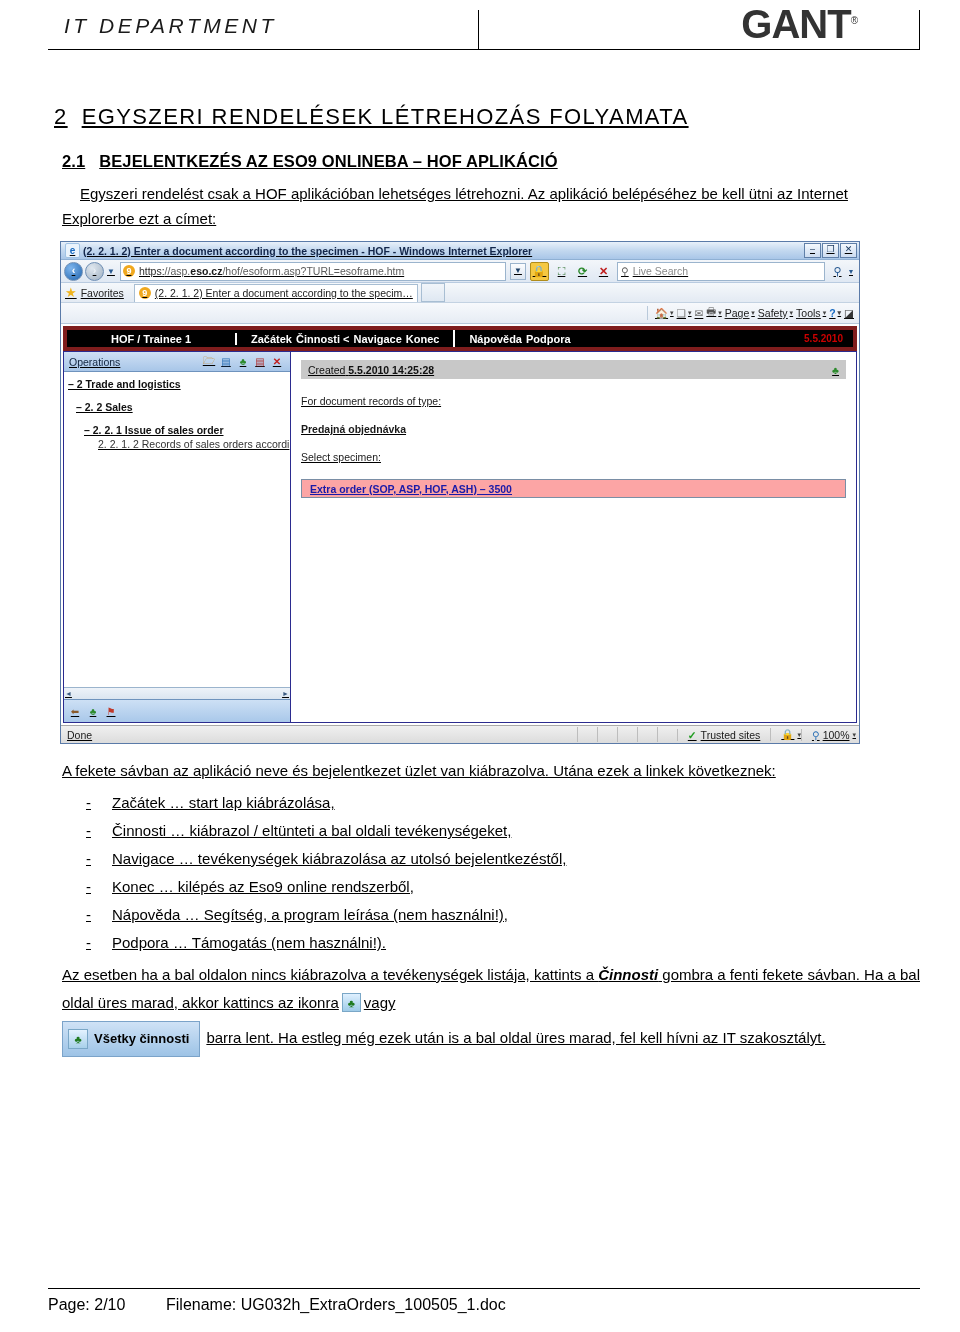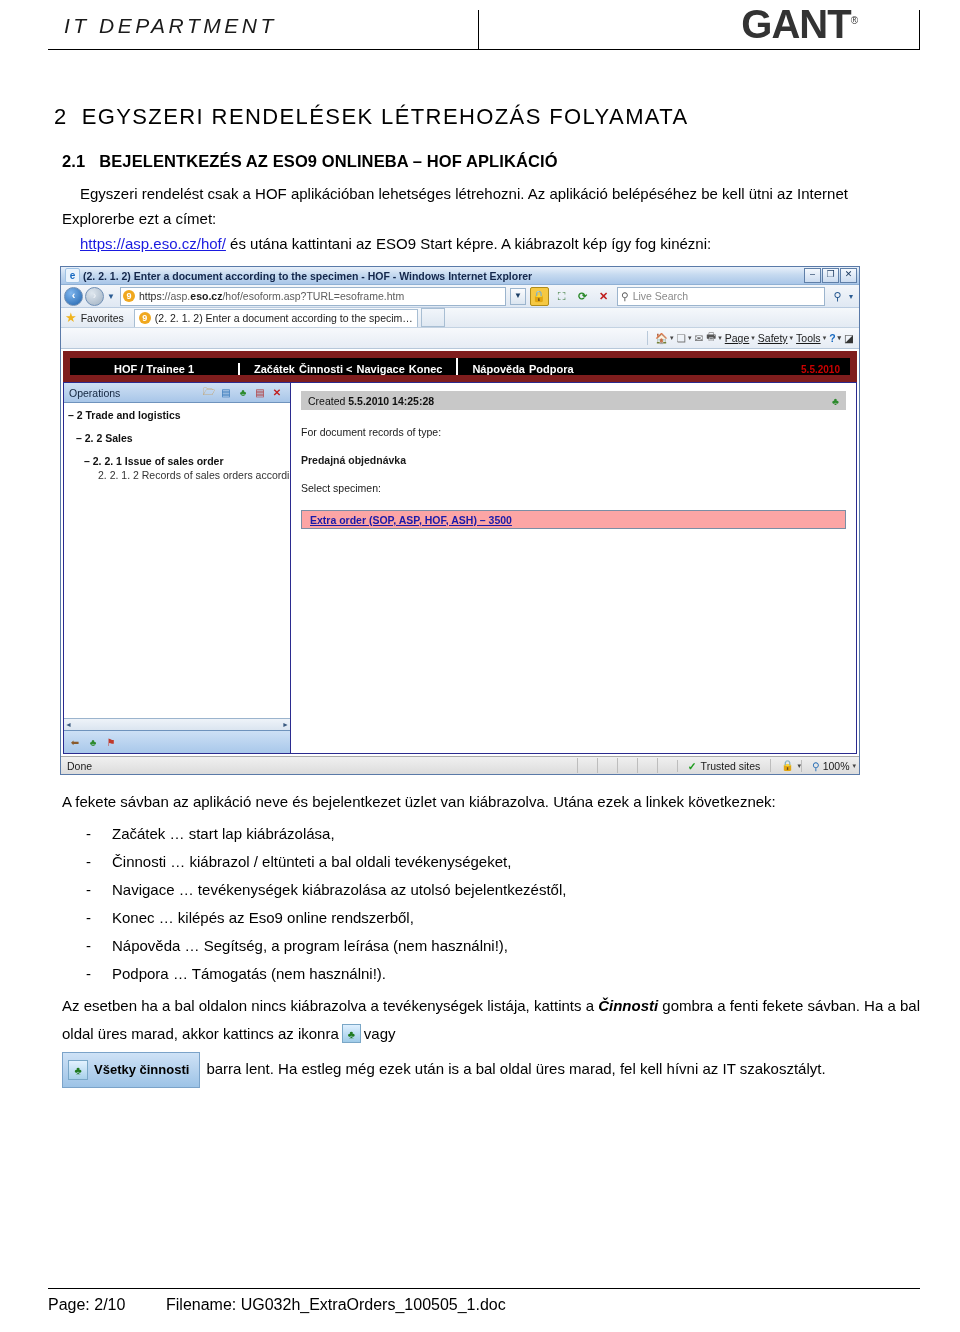--- a/index.html
+++ b/index.html
@@ -69,20 +69,21 @@
     top: 0;
     width: 1px;
     height: 40px;
     background: #000;
   }
 
   
   .doc-body {
     margin: 0 40px 0 48px;
     padding-top: 46px;
+    text-decoration: underline;
   }
   h1.chapter {
     font-size: 22px;
     font-weight: 400;
     letter-spacing: 1.4px;
     margin: 0 0 14px 6px;
     color: #000;
   }
   h1.chapter .num { margin-right: 14px; }
   h2.section {
@@ -265,22 +266,22 @@
   .cmd-item { display: inline-flex; align-items: center; gap: 2px; }
   .cmd-item u { text-decoration: underline; }
   .cmd-caret { font-size: 7px; color: #444; }
   .cmd-sep { width:1px; height:14px; background:#b9c9da; margin:0 4px; }
 
   
   .app-wrap { background: #ffffff; padding: 2px; }
   .app-menubar {
     height: 17px;
     background: #000000;
-    display: flex; align-items: flex-end;
-    border: 7px solid #7f1d1d;
+    display: flex; align-items: center;
+    border: 4px solid #7f1d1d;
     color: #ffffff;
     font-size: 11px;
     font-weight: bold;
   }
   .mb-app {
     width: 168px;
     text-align: center;
     border-right: 2px solid #ffffff;
     white-space: nowrap;
   }
@@ -464,23 +465,20 @@
   <h1 class="chapter">
     <span class="num">2</span><span>EGYSZERI RENDELÉSEK LÉTREHOZÁS FOLYAMATA</span>
   </h1>
 
   <h2 class="section">
     <span class="num">2.1</span><span>BEJELENTKEZÉS AZ ESO9 ONLINEBA – HOF APLIKÁCIÓ</span>
   </h2>
 
   <p class="para indent">Egyszeri rendelést csak a HOF aplikációban lehetséges létrehozni. Az aplikáció belépéséhez be kell ütni az Internet Explorerbe ezt a címet:</p>
 
-  <p class="para" style="text-indent:18px;">
-    <a class="doclink" href="#">https://asp.eso.cz/hof/</a><span> és utána kattintani az ESO9 Start képre. A kiábrazolt kép így fog kinézni:</span>
-  </p>
 
   <div class="browser">
 
     <div class="titlebar">
       <div class="ie-favicon">e</div>
       <div class="title-text">(2. 2. 1. 2) Enter a document according to the specimen - HOF - Windows Internet Explorer</div>
       <div class="win-btns">
         <div class="win-btn">–</div>
         <div class="win-btn">❐</div>
         <div class="win-btn">✕</div>

